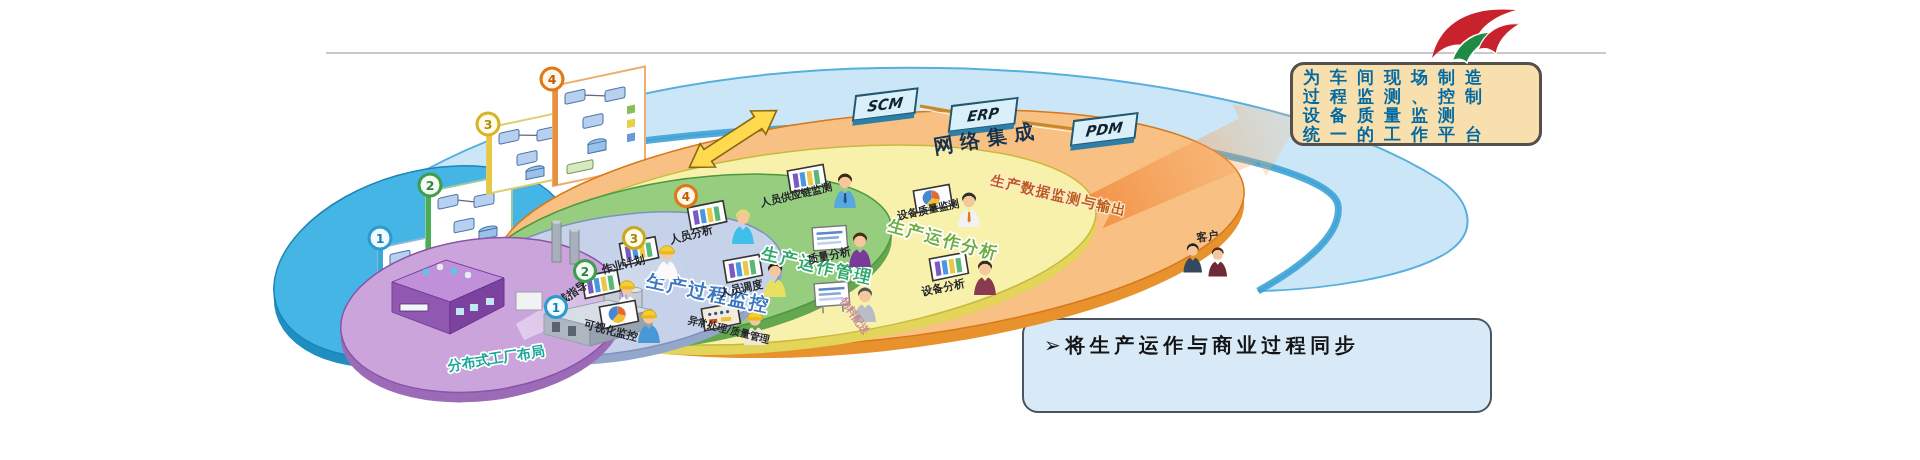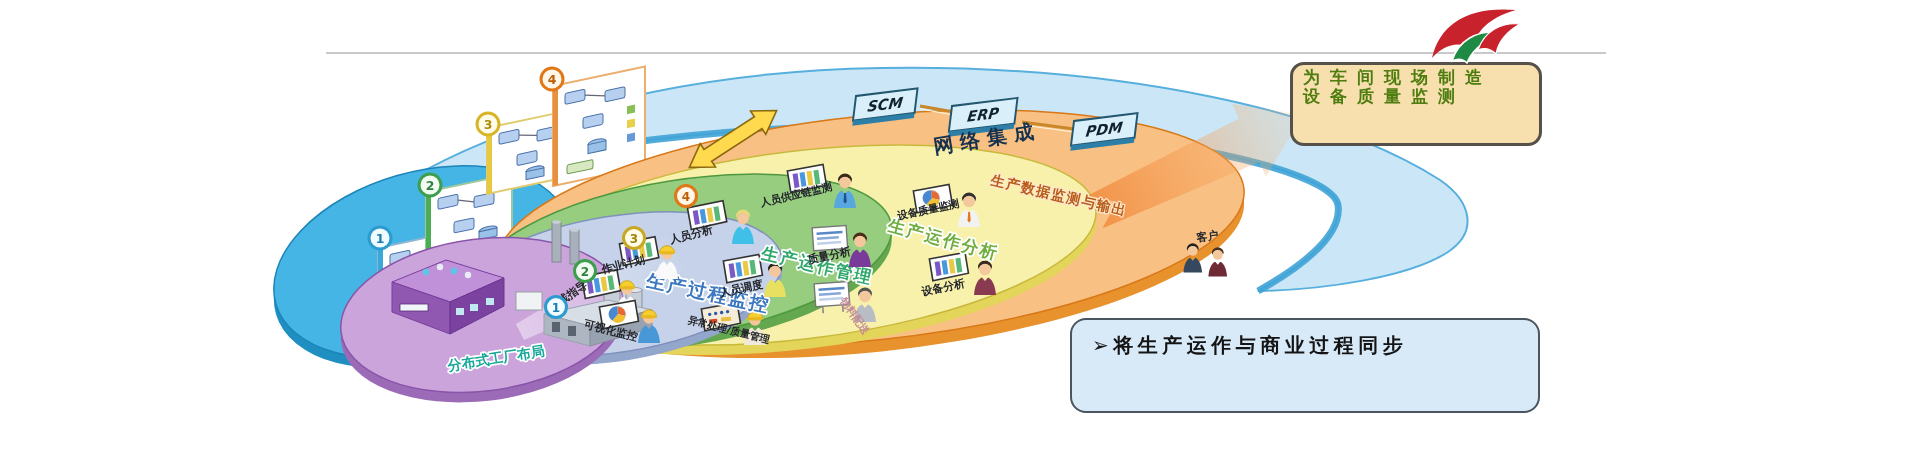--- a/index.html
+++ b/index.html
@@ -4,27 +4,27 @@
 <style>
   html,body{margin:0;padding:0;background:#fff;}
   .stage{position:relative;width:1920px;height:460px;background:#ffffff;overflow:hidden;
          font-family:"DejaVu Sans",sans-serif;}
   .divider{position:absolute;left:326px;top:52px;width:1280px;height:2px;background:#c9c9c9;z-index:1;}
   svg text{font-family:"DejaVu Sans",sans-serif;}
   .halo{paint-order:stroke;stroke:#ffffff;stroke-width:3.5px;stroke-linejoin:round;}
   .halo-soft{paint-order:stroke;stroke:#ffe8cc;stroke-width:2.5px;stroke-linejoin:round;}
   .lbl{font-weight:bold;fill:#22252a;}
   .diagram{position:absolute;left:0;top:0;z-index:3;}
-  .note{position:absolute;box-sizing:border-box;font-weight:bold;color:#4d7c0f;}
+  .note{position:absolute;box-sizing:border-box;font-weight:bold;color:#0369a1;}
   .top-note{left:1290px;top:62px;width:252px;height:84px;background:#F7DFAE;
             border:3px solid #55504a;border-radius:14px;padding:3px 6px 2px 10px;
             font-size:17px;line-height:19px;letter-spacing:10px;z-index:4;}
   .callout{left:1022px;top:318px;width:470px;height:95px;background:#D8E9F8;
            border:2.5px solid #4a5560;border-radius:16px;padding:9px 0 0 20px;
-           font-size:20px;line-height:32px;letter-spacing:4.5px;color:#141414;z-index:2;margin-left:48px;}
+           font-size:20px;line-height:32px;letter-spacing:4.5px;color:#141414;z-index:2;}
   .callout .row{white-space:nowrap;}
   .logo{position:absolute;left:1422px;top:0;z-index:5;}
 </style>
 </head>
 <body>
 
 <div class="stage">
 
   <div class="divider"></div>
 
@@ -303,21 +303,23 @@
     </g>
     <text transform="translate(988,145) rotate(-9)" text-anchor="middle" font-size="20" font-weight="bold" fill="#16324F" letter-spacing="7">网络集成</text>
 
     <g transform="translate(733,139) rotate(-33)">
       <polygon points="-30,-7 -30,-14 -52,0 -30,14 -30,7 30,7 30,14 52,0 30,-14 30,-7" fill="#FFD94E" stroke="#8A6A10" stroke-width="1.6"></polygon>
     </g>
   </svg>
 
   <div class="note top-note">
     <div>为车间现场制造</div>
+    <div>过程监测、控制</div>
     <div>设备质量监测</div>
+    <div>统一的工作平台</div>
   </div>
 
   <div class="note callout">
     <div class="row"><span>➢</span><span>将生产运作与商业过程同步</span></div>
   </div>
 
   <svg class="logo" width="112" height="64" viewBox="0 0 112 64">
     <path d="M10,58 C18,24 46,6 94,10 C66,18 53,32 51,50 C39,40 22,44 10,58 Z" fill="#C8232C"></path>
     <path d="M30,61 C36,41 54,30 78,32 C60,42 49,52 45,63 C40,58 34,59 30,61 Z" fill="#1F8A44" stroke="#ffffff" stroke-width="1.5"></path>
     <path d="M56,50 C62,32 78,22 98,24 C84,32 76,42 74,54 C68,48 61,48 56,50 Z" fill="#C8232C" stroke="#ffffff" stroke-width="1.2"></path>

